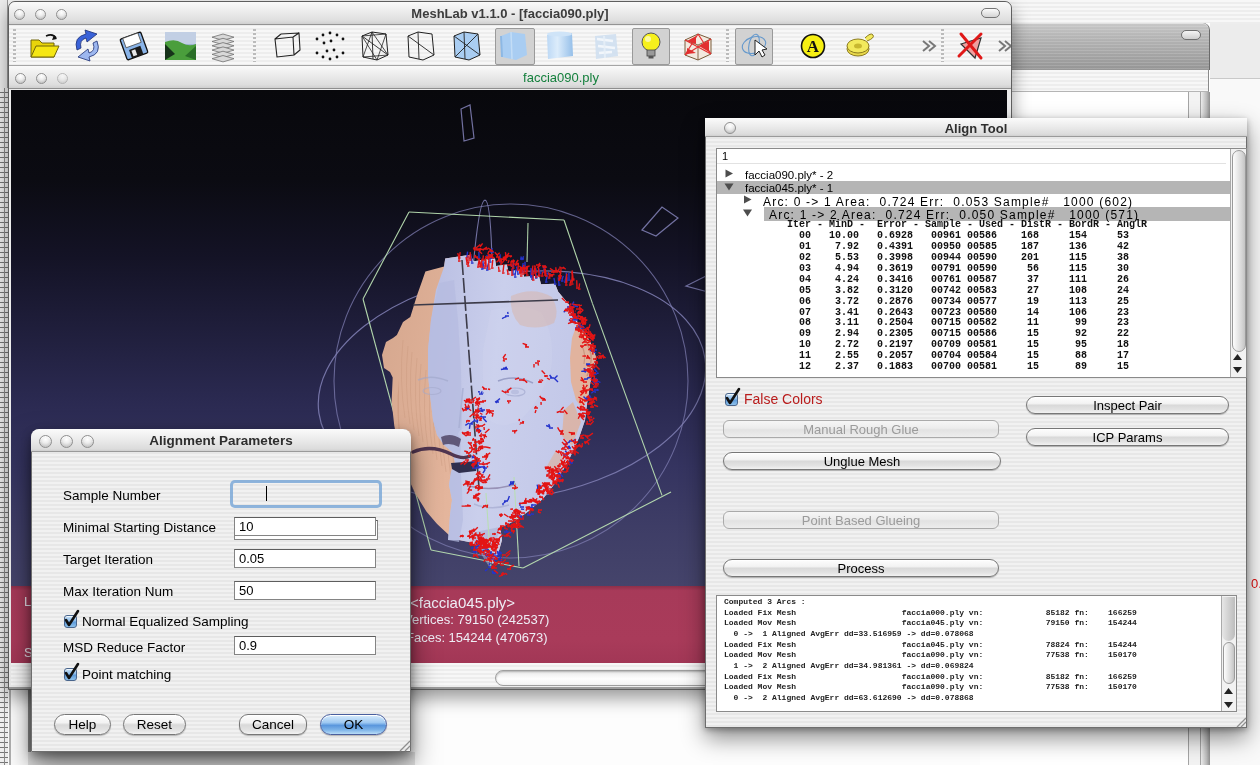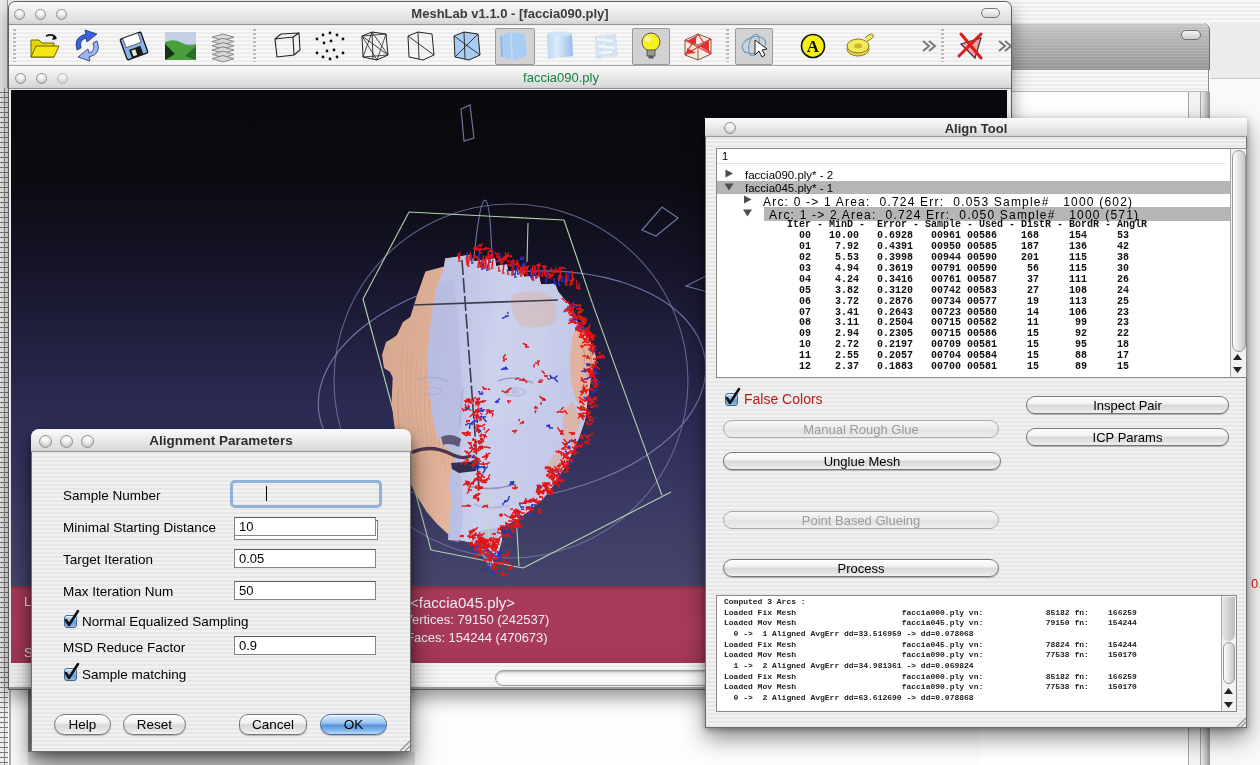--- a/index.html
+++ b/index.html
@@ -13,21 +13,21 @@
 .tl { position:absolute; border-radius:50%;
   background:radial-gradient(circle at 50% 30%,#ffffff 0%,#ececec 40%,#c9c9c9 75%,#d8d8d8 100%);
   border:1px solid #8f8f8f; box-shadow:inset 0 1px 1px rgba(255,255,255,.9); }
 
 
 .btn { position:absolute; border-radius:999px; border:1px solid #777;
   background:linear-gradient(180deg,#fdfdfd 0%,#f3f3f3 40%,#d9d9d9 52%,#e3e3e3 80%,#f2f2f2 100%);
   box-shadow:0 1px 1px rgba(0,0,0,.25), inset 0 1px 0 #fff;
   color:#000; font-size:13px; text-align:center; }
 .btn.dis { color:#9b9b9b; border-color:#aaa; box-shadow:none;
-  background:linear-gradient(180deg,#f6f6f6 0%,#ececec 45%,#e2e2e2 55%,#ededed 100%); }
+  background:linear-gradient(180deg,#f6f6f6 0%,#ececec 45%,#e2e2e2 55%,#ededed 100%);border-radius:6px; }
 .btn.blue { border-color:#4a5f9e;
   background:linear-gradient(180deg,#d9ecfc 0%,#9ec9f2 40%,#5a97dd 55%,#7db3e8 78%,#b8dcf7 100%); }
 
 
 .cb { position:absolute; width:13px; height:13px; border-radius:3px; border:1px solid #49658c;
   background:linear-gradient(180deg,#cde4f7 0%,#8cbcea 45%,#5d9ad9 55%,#8fc2ec 100%);
   box-shadow:inset 0 1px 0 rgba(255,255,255,.7); }
 
 
 .tf { position:absolute; background:#fff; border:1px solid #848484; border-top-color:#5d5d5d;
@@ -362,21 +362,21 @@
 <div class="tl" style="left:60px;top:435px;width:13px;height:13px;"></div>
 <div class="tl" style="left:81px;top:435px;width:13px;height:13px;"></div>
 <div class="abs titletext" style="left:31px;top:433px;width:380px;font-size:13.5px;">Alignment Parameters</div>
 
 <div class="abs" style="left:63px;top:488px;font-size:13.5px;">Sample Number</div>
 <div class="abs" style="left:63px;top:520px;font-size:13.5px;">Minimal Starting Distance</div>
 <div class="abs" style="left:63px;top:552px;font-size:13.5px;">Target Iteration</div>
 <div class="abs" style="left:63px;top:584px;font-size:13.5px;">Max Iteration Num</div>
 <div class="abs" style="left:82px;top:614px;font-size:13.5px;">Normal Equalized Sampling</div>
 <div class="abs" style="left:63px;top:640px;font-size:13.5px;">MSD Reduce Factor</div>
-<div class="abs" style="left:82px;top:667px;font-size:13.5px;">Sample matching</div>
+<div class="abs" style="left:82px;top:667px;font-size:13.5px;">Point matching</div>
 
 <div class="abs" style="left:233px;top:483px;width:146px;height:22px;border-radius:2px;
   box-shadow:0 0 0 3px rgba(118,165,215,.8);"></div>
 <div class="tf" style="left:234px;top:484px;width:144px;height:20px;margin-top:36px;">1000</div>
 <div class="abs" style="left:266px;top:486px;width:1px;height:15px;background:#000;"></div>
 <div class="tf" style="left:234px;top:517px;width:142px;height:19px;">10</div>
 <div class="tf" style="left:234px;top:549px;width:142px;height:19px;">0.05</div>
 <div class="tf" style="left:234px;top:581px;width:142px;height:19px;">50</div>
 <div class="tf" style="left:234px;top:636px;width:142px;height:19px;">0.9</div>
 

